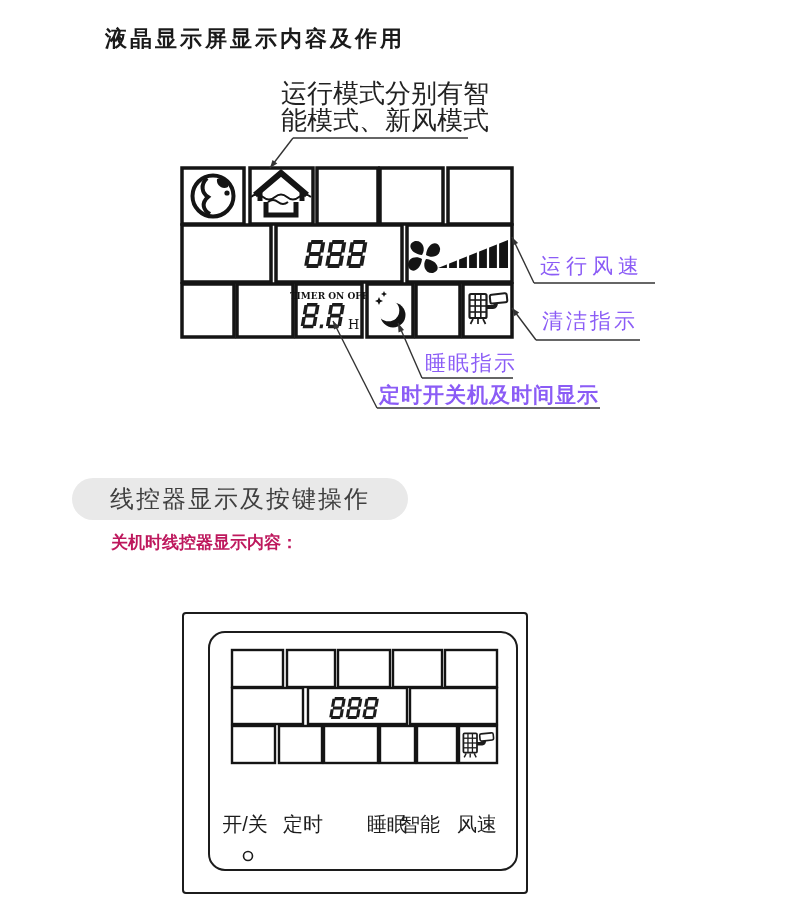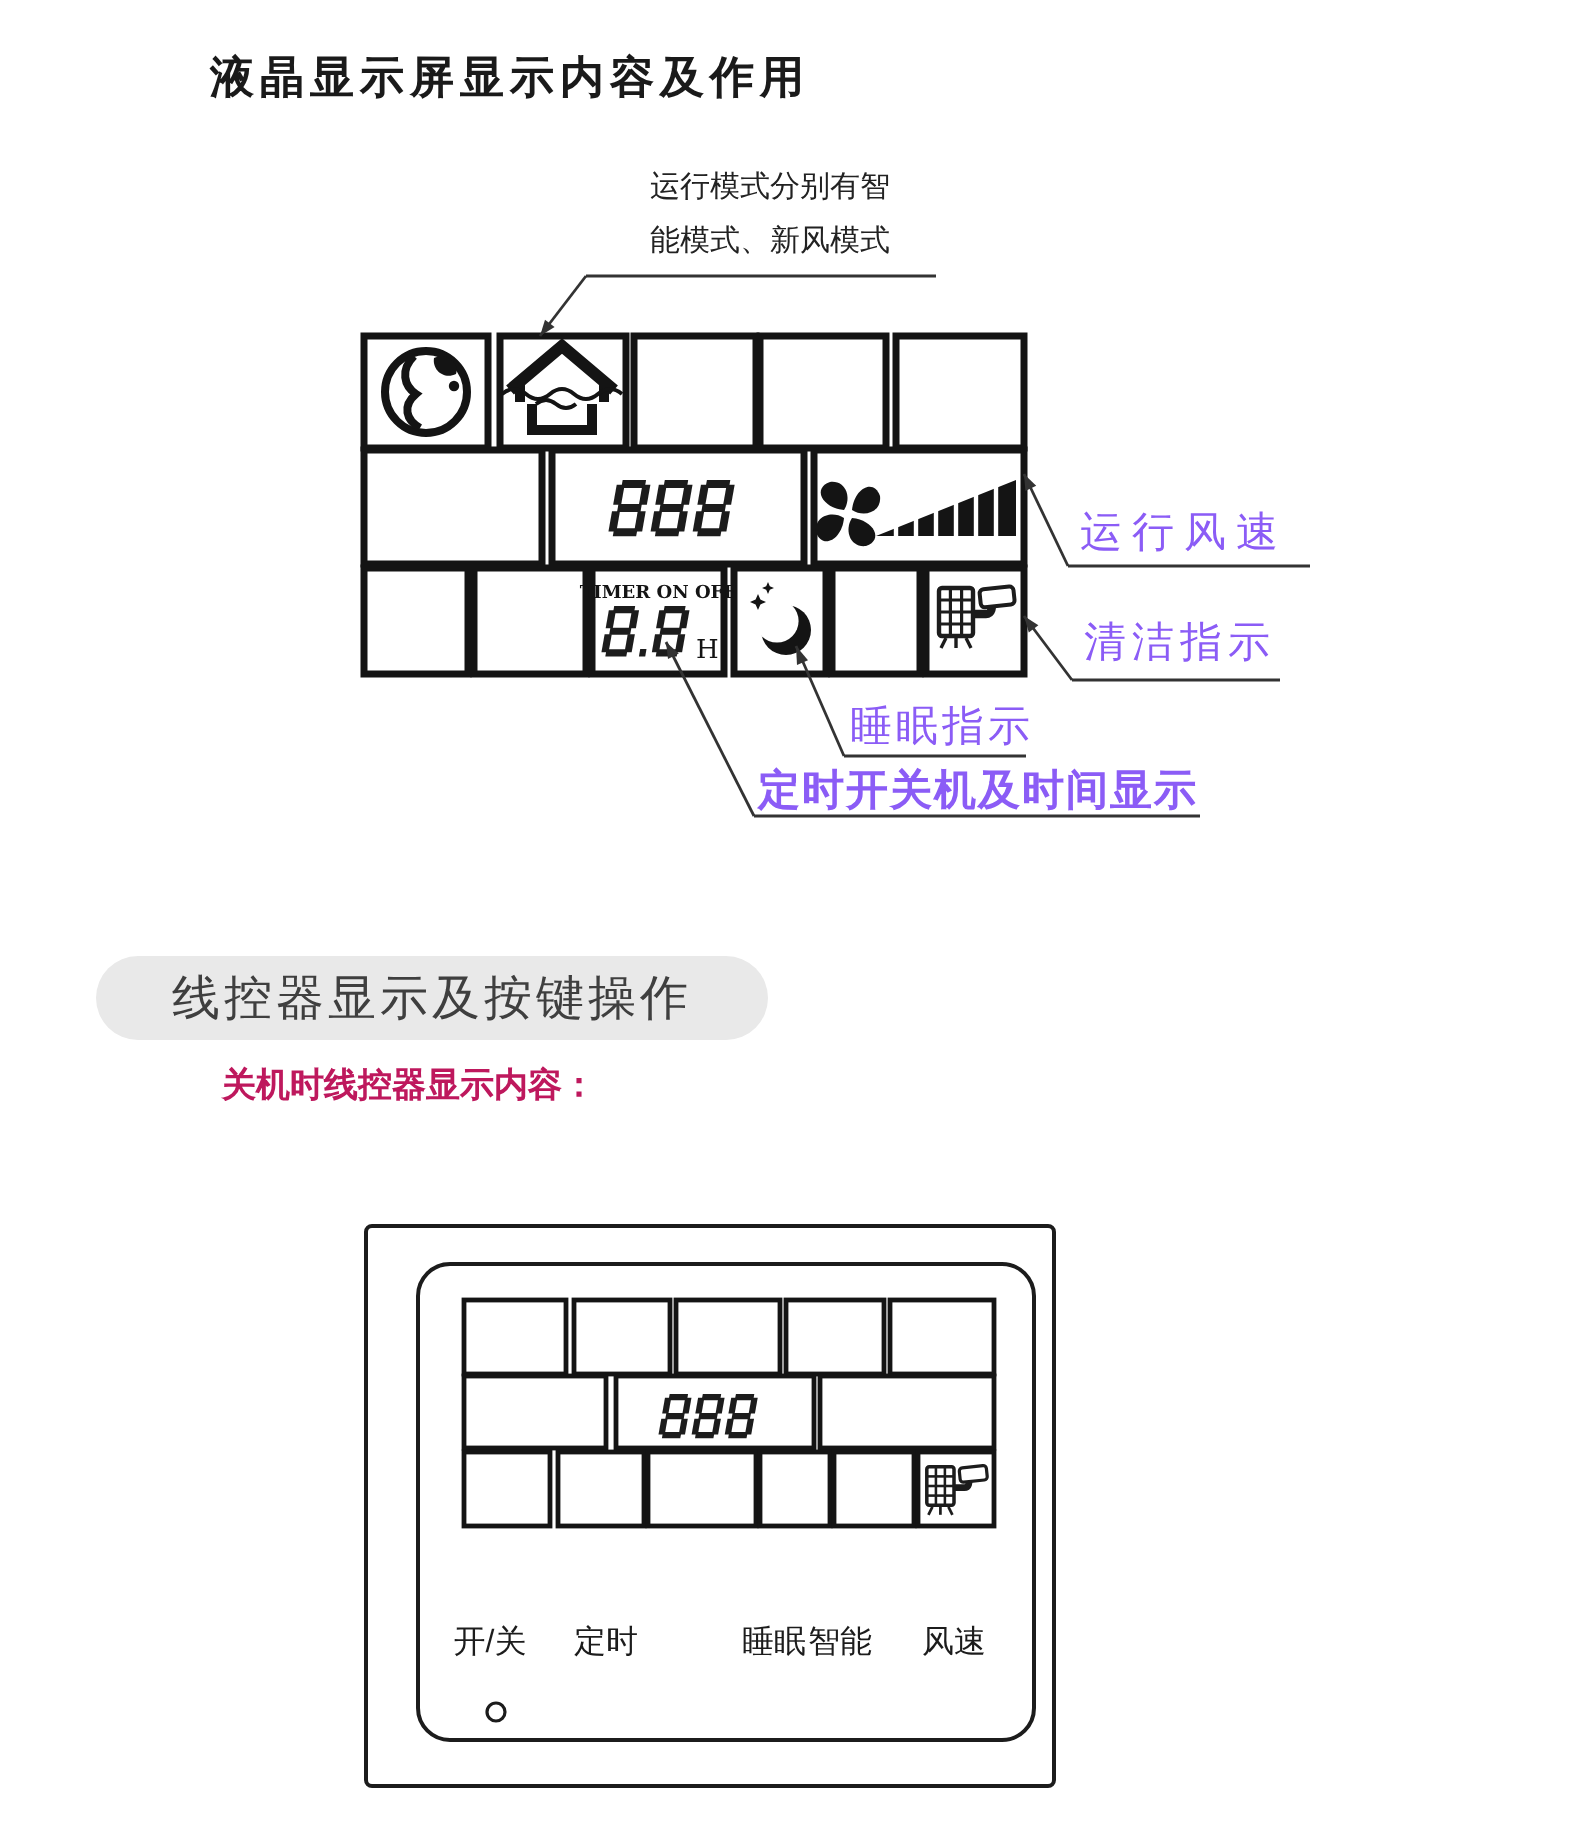--- a/index.html
+++ b/index.html
@@ -1,28 +1,28 @@
 <!DOCTYPE html>
 <html><head>
 <meta charset="utf-8">
 <style>
   html,body{margin:0;padding:0;background:#ffffff;}
   .page{position:relative;width:790px;height:912px;background:#fff;overflow:hidden;
         font-family:"DejaVu Sans",sans-serif;color:#1c1c1c;}
   .abs{position:absolute;}
   .page-title{font-size:22px;font-weight:bold;letter-spacing:3px;color:#1a1a1a;}
   .serif{font-family:"DejaVu Serif","Liberation Serif",serif;}
-  .annotation{width:220px;text-align:center;font-size:15px;line-height:27px;color:#222;}
+  .annotation{width:220px;text-align:center;font-size:26px;line-height:27px;color:#222;}
   .callout-label{font-size:21px;color:#8b5cf6;white-space:nowrap;}
   .pill{width:336px;height:42px;background:#e9e9e9;border-radius:21px;
         display:flex;align-items:center;justify-content:center;
         font-size:24px;letter-spacing:2px;color:#3f3f3f;}
   .subheading{font-size:17px;font-weight:bold;color:#be185d;}
   .body-text{font-size:17px;color:#2a2a2a;letter-spacing:0.2px;}
-  .btn-label{position:absolute;transform:translateX(-50%);font-size:16px;color:#1c1c1c;
+  .btn-label{position:absolute;transform:translateX(-50%);font-size:20px;color:#1c1c1c;
              font-family:Liberation Sans, sans-serif;white-space:nowrap;}
   svg{display:block;}
 </style>
 </head>
 <body>
 
 <div class="page">
 
   <div class="abs page-title" style="left:62px;top:24px;margin-left:43px;">液晶显示屏显示内容及作用</div>
 
@@ -155,21 +155,21 @@
     <div class="abs annotation serif" style="left:125px;top:5px;">
       <div>运行模式分别有智</div>
       <div>能模式、新风模式</div>
     </div>
     <div class="abs callout-label serif" style="left:390px;top:177px;letter-spacing:5px;">运行风速</div>
     <div class="abs callout-label serif" style="left:392px;top:232px;letter-spacing:3px;">清洁指示</div>
     <div class="abs callout-label serif" style="left:275px;top:274px;letter-spacing:2px;">睡眠指示</div>
     <div class="abs callout-label serif" style="left:229px;top:306px;letter-spacing:1px;font-weight:bold;">定时开关机及时间显示</div>
   </div>
 
-  <div class="abs pill" style="left:48px;top:478px;">
+  <div class="abs pill" style="left:72px;top:478px;">
     <span>线控器显示及按键操作</span>
   </div>
 
   <div class="abs subheading" style="left:111px;top:531px;">关机时线控器显示内容：</div>
 
 
   <div class="abs" style="left:180px;top:605px;width:350px;height:295px;">
 
     <svg width="350" height="295" viewBox="0 0 350 295">
 

